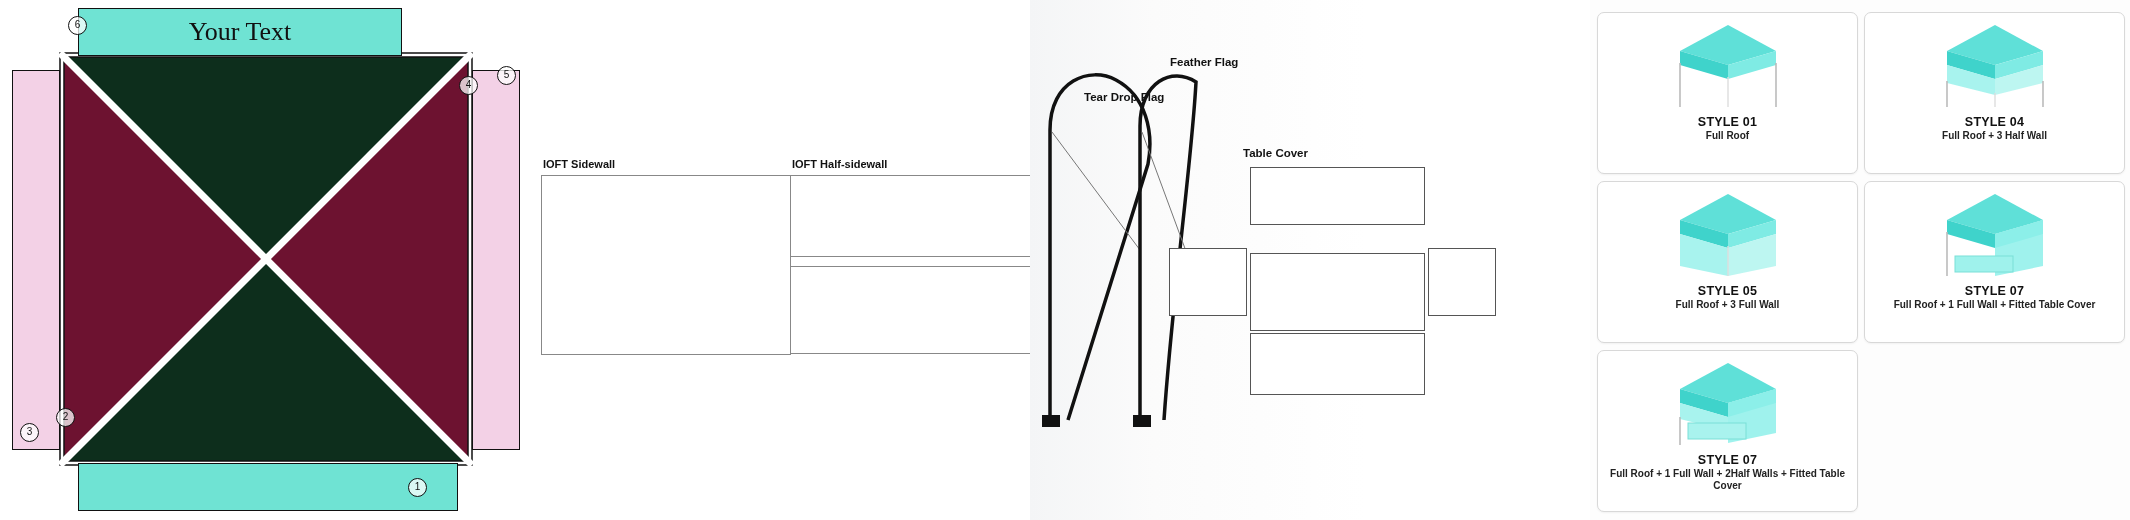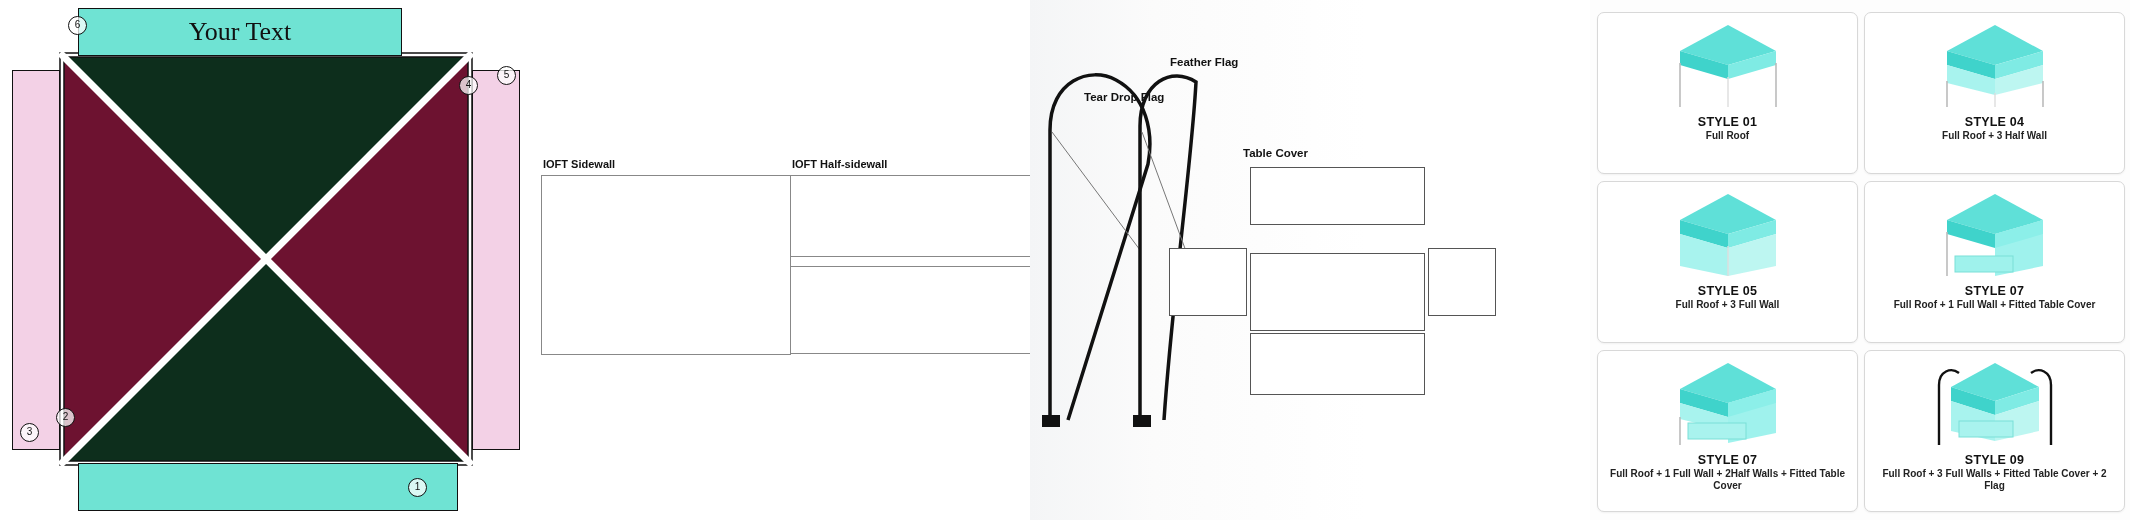--- a/index.html
+++ b/index.html
@@ -352,31 +352,17 @@
           <polygon points="70,48 118,34 118,78 70,88" fill="#8ef0ea" opacity="0.85"></polygon>
           <polygon points="22,48 70,62 70,76 22,64" fill="#9ff2ec" opacity="0.9"></polygon>
           <rect x="30" y="68" width="58" height="16" fill="#a9f3ee" stroke="#7adfd7" stroke-width="1"></rect>
           <line x1="22" y1="62" x2="22" y2="90" stroke="#bbb" stroke-width="1.6"></line>
         </svg>
         <div class="style-title">STYLE 07</div>
         <div class="style-desc">Full Roof + 1 Full Wall + 2Half  Walls + Fitted Table Cover</div>
       </div>
 
 
-      <div class="style-card">
-        <svg class="style-art" viewBox="0 0 140 96">
-          <path d="M14 90 L14 30 C14 16 26 12 34 18" fill="none" stroke="#111" stroke-width="2.4"></path>
-          <path d="M126 90 L126 30 C126 16 114 12 106 18" fill="none" stroke="#111" stroke-width="2.4"></path>
-          <polygon points="70,8 26,32 70,46 114,32" fill="#5fe0d8"></polygon>
-          <polygon points="26,32 70,46 70,60 26,46" fill="#3fd3cb"></polygon>
-          <polygon points="114,32 70,46 70,60 114,46" fill="#7febe4"></polygon>
-          <polygon points="26,46 70,60 70,86 26,76" fill="#9ff2ec" opacity="0.9"></polygon>
-          <polygon points="114,46 70,60 70,86 114,76" fill="#b6f5f0" opacity="0.9"></polygon>
-          <rect x="34" y="66" width="54" height="16" fill="#a9f3ee" stroke="#7adfd7" stroke-width="1"></rect>
-        </svg>
-        <div class="style-title">STYLE 09</div>
-        <div class="style-desc">Full Roof + 3 Full Walls + Fitted Table Cover + 2 Flag</div>
-      </div>
 
     </div>
   </div>
 
 </div>
 
 </body></html>

